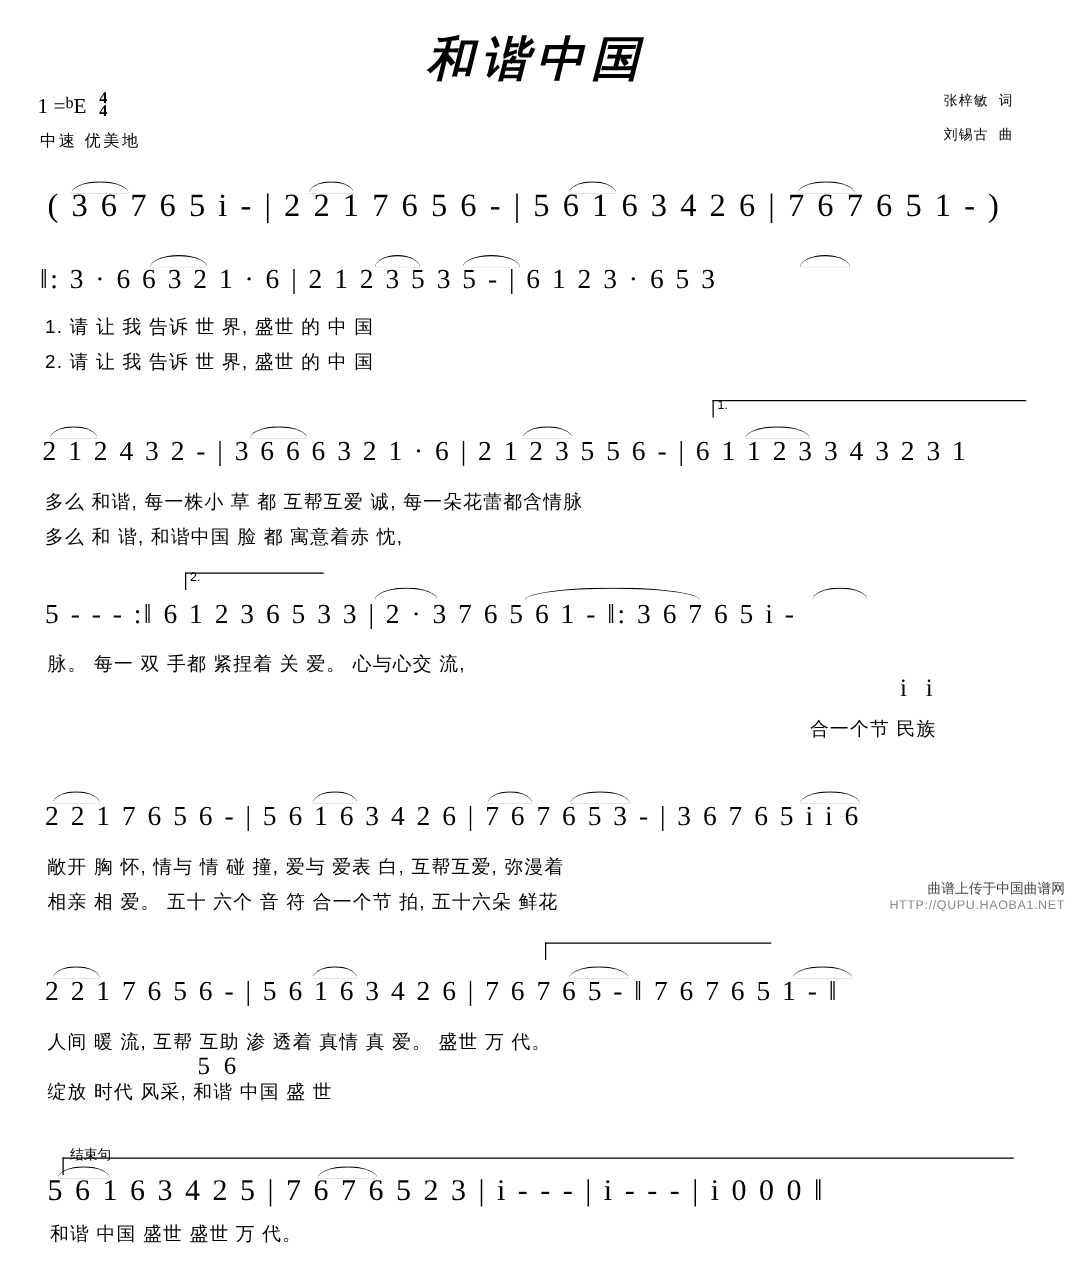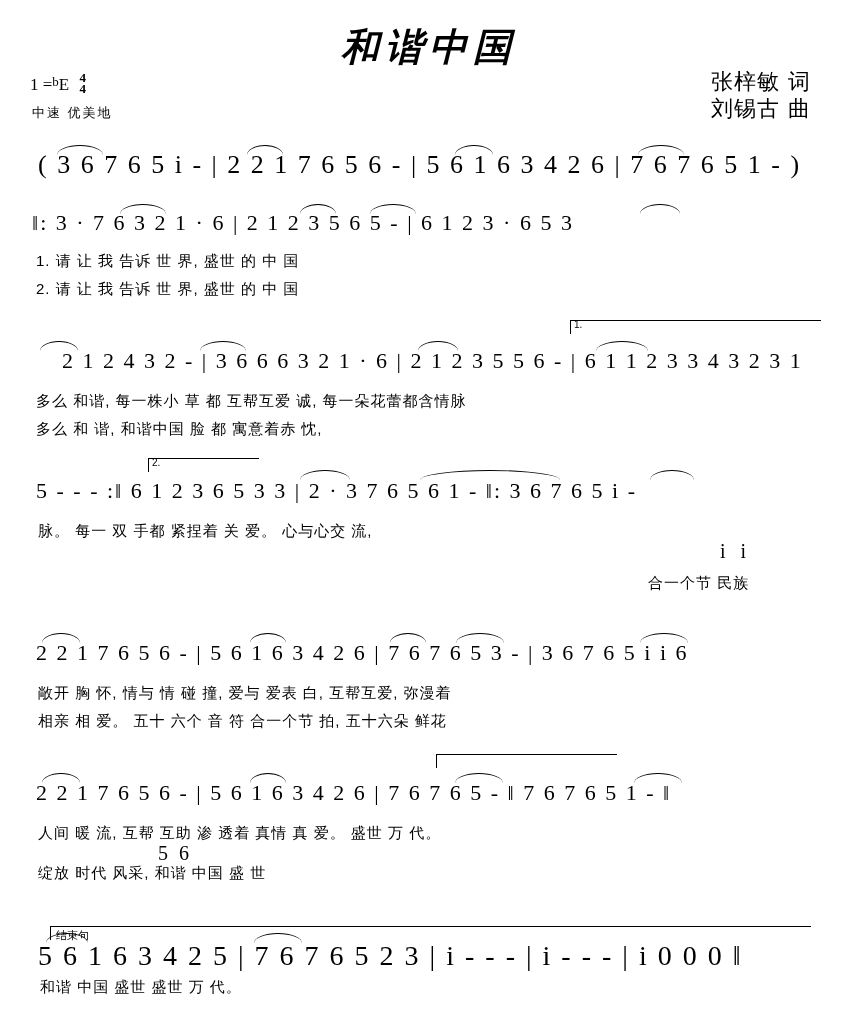--- a/index.html
+++ b/index.html
@@ -30,21 +30,21 @@
     font-size: 38px;
     font-weight: bold;
     font-style: italic;
     letter-spacing: 6px;
   }
   .credits {
     position: absolute;
     right: 48px;
     top: 68px;
     text-align: left;
-    font-size: 22px;
+    font-size: 11px;
     line-height: 27px;
     font-family: "Liberation Sans", sans-serif;
   }
   .credits div span.name { letter-spacing: 1px; }
   .credits div span.role { margin-left: 8px; }
 
   .keysig {
     position: absolute;
     left: 30px;
     top: 72px;
@@ -157,31 +157,31 @@
 
   <div class="system" style="top:150px;">
     <div class="notes" style="left:38px; top:0px; font-size:26px; letter-spacing:2px;">( 3 6 7 6 5  i  -  | 2 2 1 7 6 5   6  -  | 5 6 1 6 3  4 2 6 | 7 6 7 6 5  1  - )</div>
     <div class="tie" style="left:57px; top:-5px; width:46px;"></div>
     <div class="tie" style="left:247px; top:-5px; width:36px;"></div>
     <div class="tie" style="left:455px; top:-5px; width:38px;"></div>
     <div class="tie" style="left:638px; top:-5px; width:46px;"></div>
   </div>
 
   <div class="system" style="top:210px;">
-    <div class="notes" style="left:32px; top:0; font-size:22px; letter-spacing:2px;">‖: 3 · 7   6 3 2    1 · 6  | 2 1 2    3 5 6     5   -   | 6 1 2    3 · 6   5 3</div>
+    <div class="notes" style="left:32px; top:0; font-size:22px; letter-spacing:2px;">‖: 3 · 6   6 3 2    1 · 6  | 2 1 2    3 5 3     5   -   | 6 1 2    3 · 6   5 3</div>
     <div class="tie" style="left:120px; top:-6px; width:46px;"></div>
     <div class="tie" style="left:300px; top:-6px; width:36px;"></div>
     <div class="tie" style="left:370px; top:-6px; width:46px;"></div>
     <div class="tie" style="left:640px; top:-6px; width:40px;"></div>
     <div class="lyric" style="left:36px; top:42px;">1. 请      让     我      告诉  世     界,       盛世 的 中      国</div>
     <div class="lyric" style="left:36px; top:70px;">2. 请      让     我      告诉  世     界,       盛世 的 中      国</div>
   </div>
 
   <div class="system" style="top:348px;">
-    <div class="notes" style="left:34px; top:0; font-size:22px; letter-spacing:2px;margin-left:28px;">2 1 2 4 3 2 - | 3 6 6 6 3 2 1 · 6 | 2 1 2 3 5 5 6  - | 6 1 1 2 3 3 4 3 2 3 1</div>
+    <div class="notes" style="left:34px; top:0; font-size:22px; letter-spacing:2px;">2 1 2 4 3 2 - | 3 6 6 6 3 2 1 · 6 | 2 1 2 3 5 5 6  - | 6 1 1 2 3 3 4 3 2 3 1</div>
     <div class="tie" style="left:40px; top:-7px; width:38px;"></div>
     <div class="tie" style="left:200px; top:-7px; width:46px;"></div>
     <div class="tie" style="left:418px; top:-7px; width:40px;"></div>
     <div class="tie" style="left:596px; top:-7px; width:52px;"></div>
     <div class="ending" style="left:570px; top:-28px; width:250px;">
       <span class="lbl">1.</span>
     </div>
     <div class="lyric" style="left:36px; top:44px;">多么 和谐,  每一株小  草 都 互帮互爱    诚,    每一朵花蕾都含情脉</div>
     <div class="lyric" style="left:36px; top:72px;">多么 和 谐,  和谐中国  脸 都 寓意着赤    忱,</div>
   </div>
@@ -218,22 +218,26 @@
     <div class="tie" style="left:42px; top:-7px; width:38px;"></div>
     <div class="tie" style="left:250px; top:-7px; width:36px;"></div>
     <div class="tie" style="left:455px; top:-7px; width:48px;"></div>
     <div class="tie" style="left:634px; top:-7px; width:48px;"></div>
     <div class="lyric" style="left:38px; top:44px;">人间 暖     流,     互帮  互助 渗 透着  真情  真  爱。   盛世  万  代。</div>
     <div class="notes" style="left:158px; top:62px; font-size:20px; letter-spacing:3px;">5 6</div>
     <div class="lyric" style="left:38px; top:84px;">绽放  时代    风采,   和谐  中国 盛 世</div>
   </div>
 
   <div class="system" style="top:940px;">
-    <div class="endlabel" style="left:56px; top:-24px;margin-top:12px;">结束句</div>
+    <div class="endlabel" style="left:56px; top:-24px;">结束句</div>
     <div class="ending" style="left:50px; top:-14px; width:760px;"></div>
-    <div class="notes" style="left:38px; top:0; font-size:28px; letter-spacing:2px;">5 6 1 6 3  4 2 5 | 7 6 7 6 5   2  3 | i - - - | i - - - | i 0 0 0 ‖</div>
+    <div class="notes" style="left:38px; top:0; font-size:24px; letter-spacing:2px;">5 6 1 6 3  4 2 5 | 7 6 7 6 5   2  3 | i - - - | i - - - | i 0 0 0 ‖</div>
     <div class="tie" style="left:46px; top:-7px; width:42px;"></div>
     <div class="tie" style="left:254px; top:-7px; width:48px;"></div>
     <div class="lyric" style="left:40px; top:38px;">和谐  中国  盛世    盛世       万        代。</div>
   </div>
 
+  <div class="footer">
+    <div>曲谱上传于中国曲谱网</div>
+    <div class="url">HTTP://QUPU.HAOBA1.NET</div>
+  </div>
 
 </div>
 
 </body></html>

